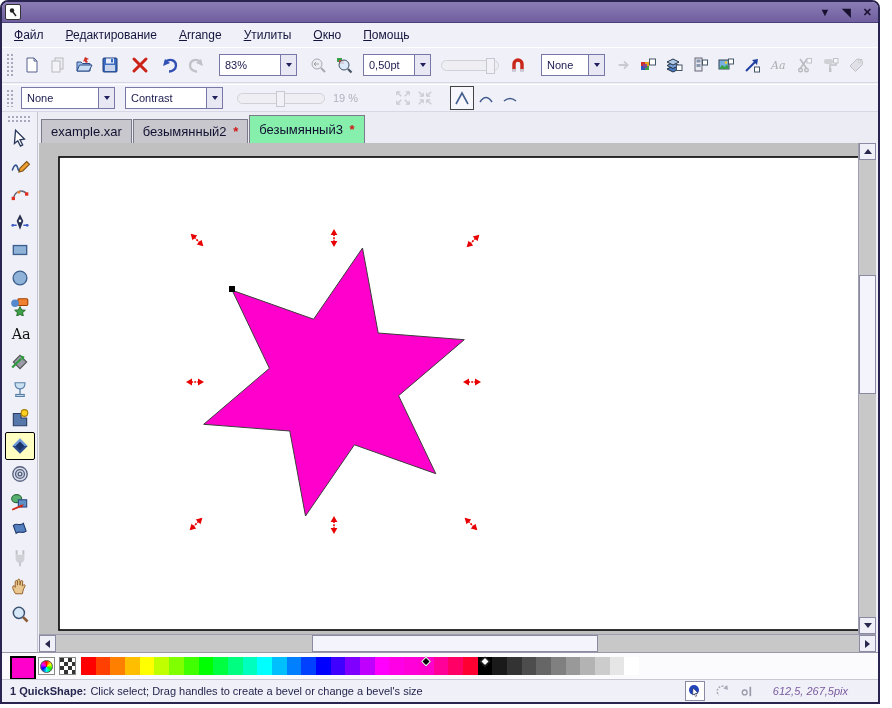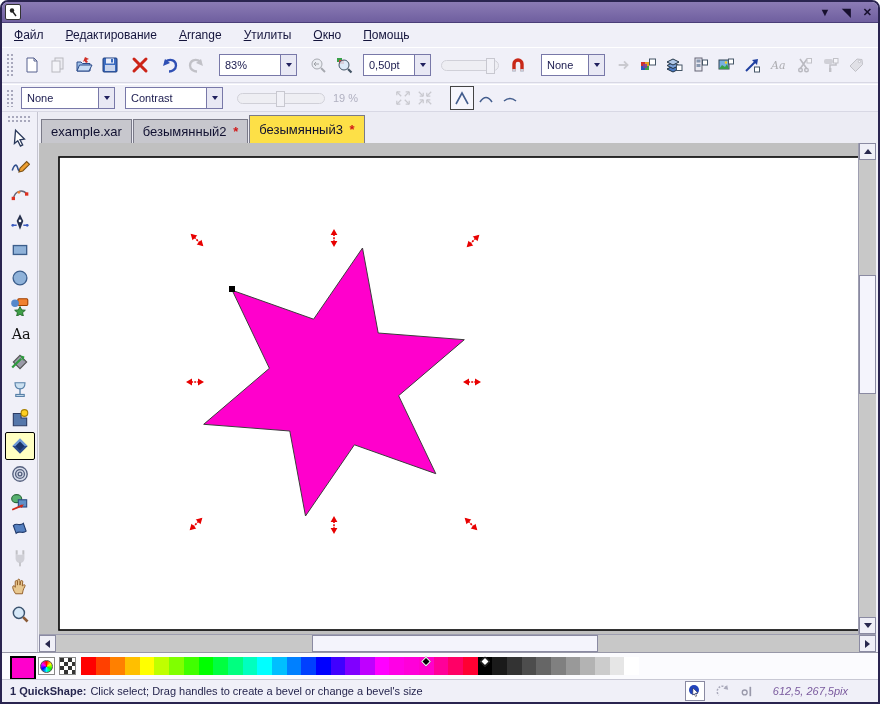--- a/index.html
+++ b/index.html
@@ -27,21 +27,21 @@
   .combo-btn{width:15px;height:100%;background:#E8E8F4;border-left:1px solid #7878A8;display:flex;align-items:center;justify-content:center;}
   .tri-down{width:0;height:0;border-left:3.5px solid transparent;border-right:3.5px solid transparent;border-top:4.5px solid #20205E;}
   .slider{height:9px;background:#ECECF4;border:1px solid #AAAAC0;border-radius:6px;position:relative;flex:none;}
   .slider .shandle{position:absolute;top:-3px;width:7px;height:14px;background:#F4F4FA;border:1px solid #9898B0;}
   .pct-label{font-size:11px;color:#B0B0C0;margin-left:8px;}
   .profile-btn{width:22px;height:22px;display:flex;align-items:center;justify-content:center;border:1px solid transparent;}
   .profile-btn.sel{border:1px solid #444;background:#F6F6FC;}
   
   .tabbar{position:absolute;left:37px;top:110px;right:0;height:31px;background:#ECECF4;display:flex;align-items:flex-end;padding-left:2px;box-sizing:border-box;}
   .tab{height:23px;background:#C7C7CD;border:1px solid #7A7A88;border-bottom:none;display:flex;align-items:center;padding:0 9px;font-size:13px;color:#101030;margin-right:1px;white-space:pre;}
-  .tab.active{height:27px;background:#fde047;}
+  .tab.active{height:27px;background:#86efac;}
   .tab .dirty{color:#D01818;margin-left:3px;font-weight:bold;}
   
   .toolbox{position:absolute;left:0;top:110px;width:36px;height:540px;background:#F0F0F8;border-right:1px solid #C4C4D0;box-sizing:border-box;display:flex;flex-direction:column;align-items:center;}
   .hgrip{width:70%;height:7px;margin:3px 0 2px 0;background-image:radial-gradient(#A8A8BC 1px,transparent 1.2px);background-size:4px 4px;}
   .tool{width:30px;height:28px;display:flex;align-items:center;justify-content:center;border-radius:2px;flex:none;}
   .tool.sel{background:#FFFFC2;border:1px solid #000;box-sizing:border-box;}
   
   .canvas{position:absolute;left:37px;top:141px;width:819px;height:491px;background:#C0C0C0;overflow:hidden;}
   
   .vscroll{position:absolute;left:856px;top:141px;width:18px;height:491px;background:#C8C8C8;border-left:1px solid #9E9EB0;box-sizing:border-box;}

